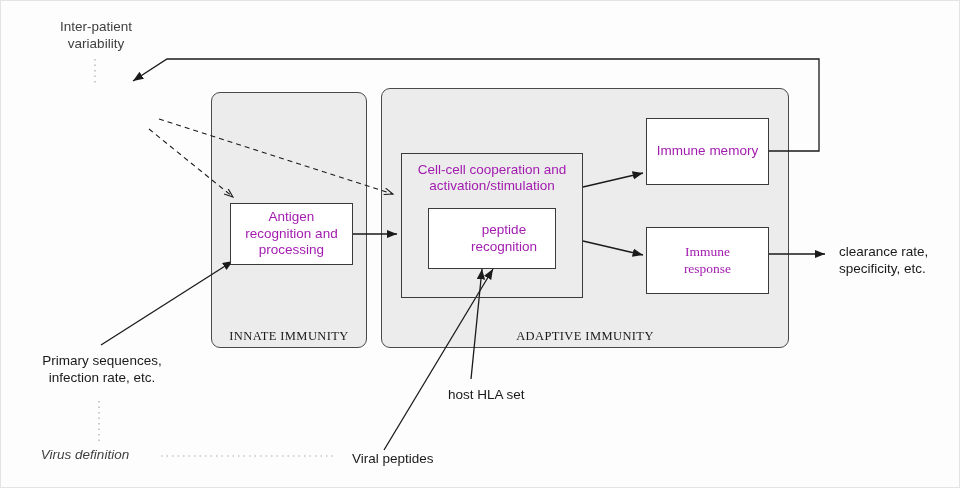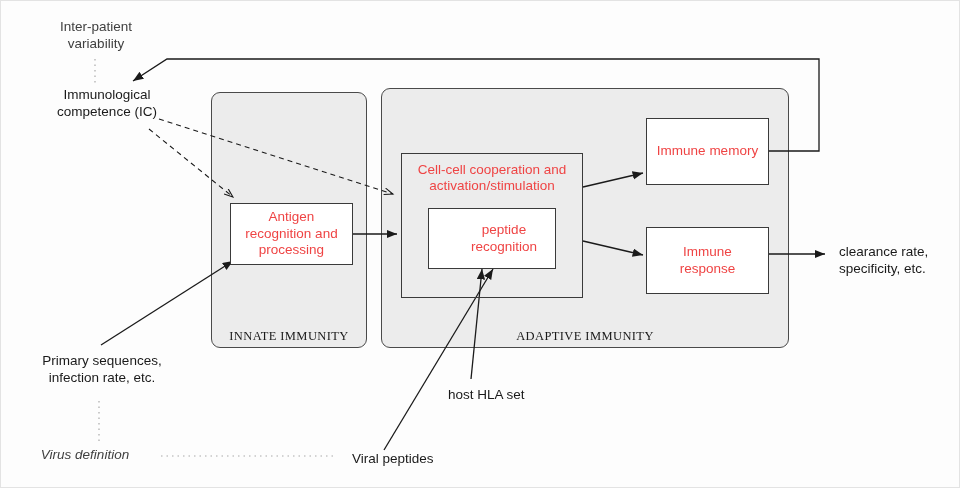--- a/index.html
+++ b/index.html
@@ -25,21 +25,21 @@
     height: 488px;
     pointer-events: none;
   }
   .node {
     position: absolute;
     box-sizing: border-box;
     display: flex;
     align-items: center;
     justify-content: center;
     text-align: center;
-    color: #ef4444;
+    color: #a21caf;
     line-height: 1.22;
   }
   .group-box {
     position: absolute;
     box-sizing: border-box;
     background: #ececec;
     border: 1px solid #4a4a4a;
     border-radius: 9px;
   }
   .white-box {
@@ -131,28 +131,26 @@
   <div class="node clear-box node-text" style="left:400px; top:152px; width:182px; height:145px; align-items:flex-start; justify-content:center;">
     <span style="display:block; padding-top:8px; white-space:pre-line;">Cell-cell cooperation and
 activation/stimulation</span>
   </div>
 
   <div class="node white-box node-text" style="left:427px; top:207px; width:128px; height:61px;padding-left:24px;">peptide
 recognition</div>
 
   <div class="node white-box node-text" style="left:645px; top:117px; width:123px; height:67px;">Immune memory</div>
 
-  <div class="node white-box node-text" style="left:645px; top:226px; width:123px; height:67px;">Immune
+  <div class="node white-box node-text" style="left:645px; top:226px; width:123px; height:67px;font-family:Liberation Serif, serif;">Immune
 response</div>
 
   <div class="muted-text" style="left:36px; top:18px; width:118px; white-space:pre-line;">Inter-patient
 variability</div>
 
-  <div class="plain-text" style="left:38px; top:86px; width:136px; white-space:pre-line; text-align:center;">Immunological
-competence (IC)</div>
 
   <div class="plain-text" style="left:26px; top:352px; width:150px; white-space:pre-line; text-align:center;">Primary sequences,
 infection rate, etc.</div>
 
   <div class="plain-text" style="left:447px; top:386px; width:120px; white-space:pre-line;">host HLA set</div>
 
   <div class="plain-text" style="left:351px; top:450px; width:120px; white-space:pre-line;">Viral peptides</div>
 
   <div class="muted-text" style="left:24px; top:446px; width:120px;font-style:italic;">Virus definition</div>
 

